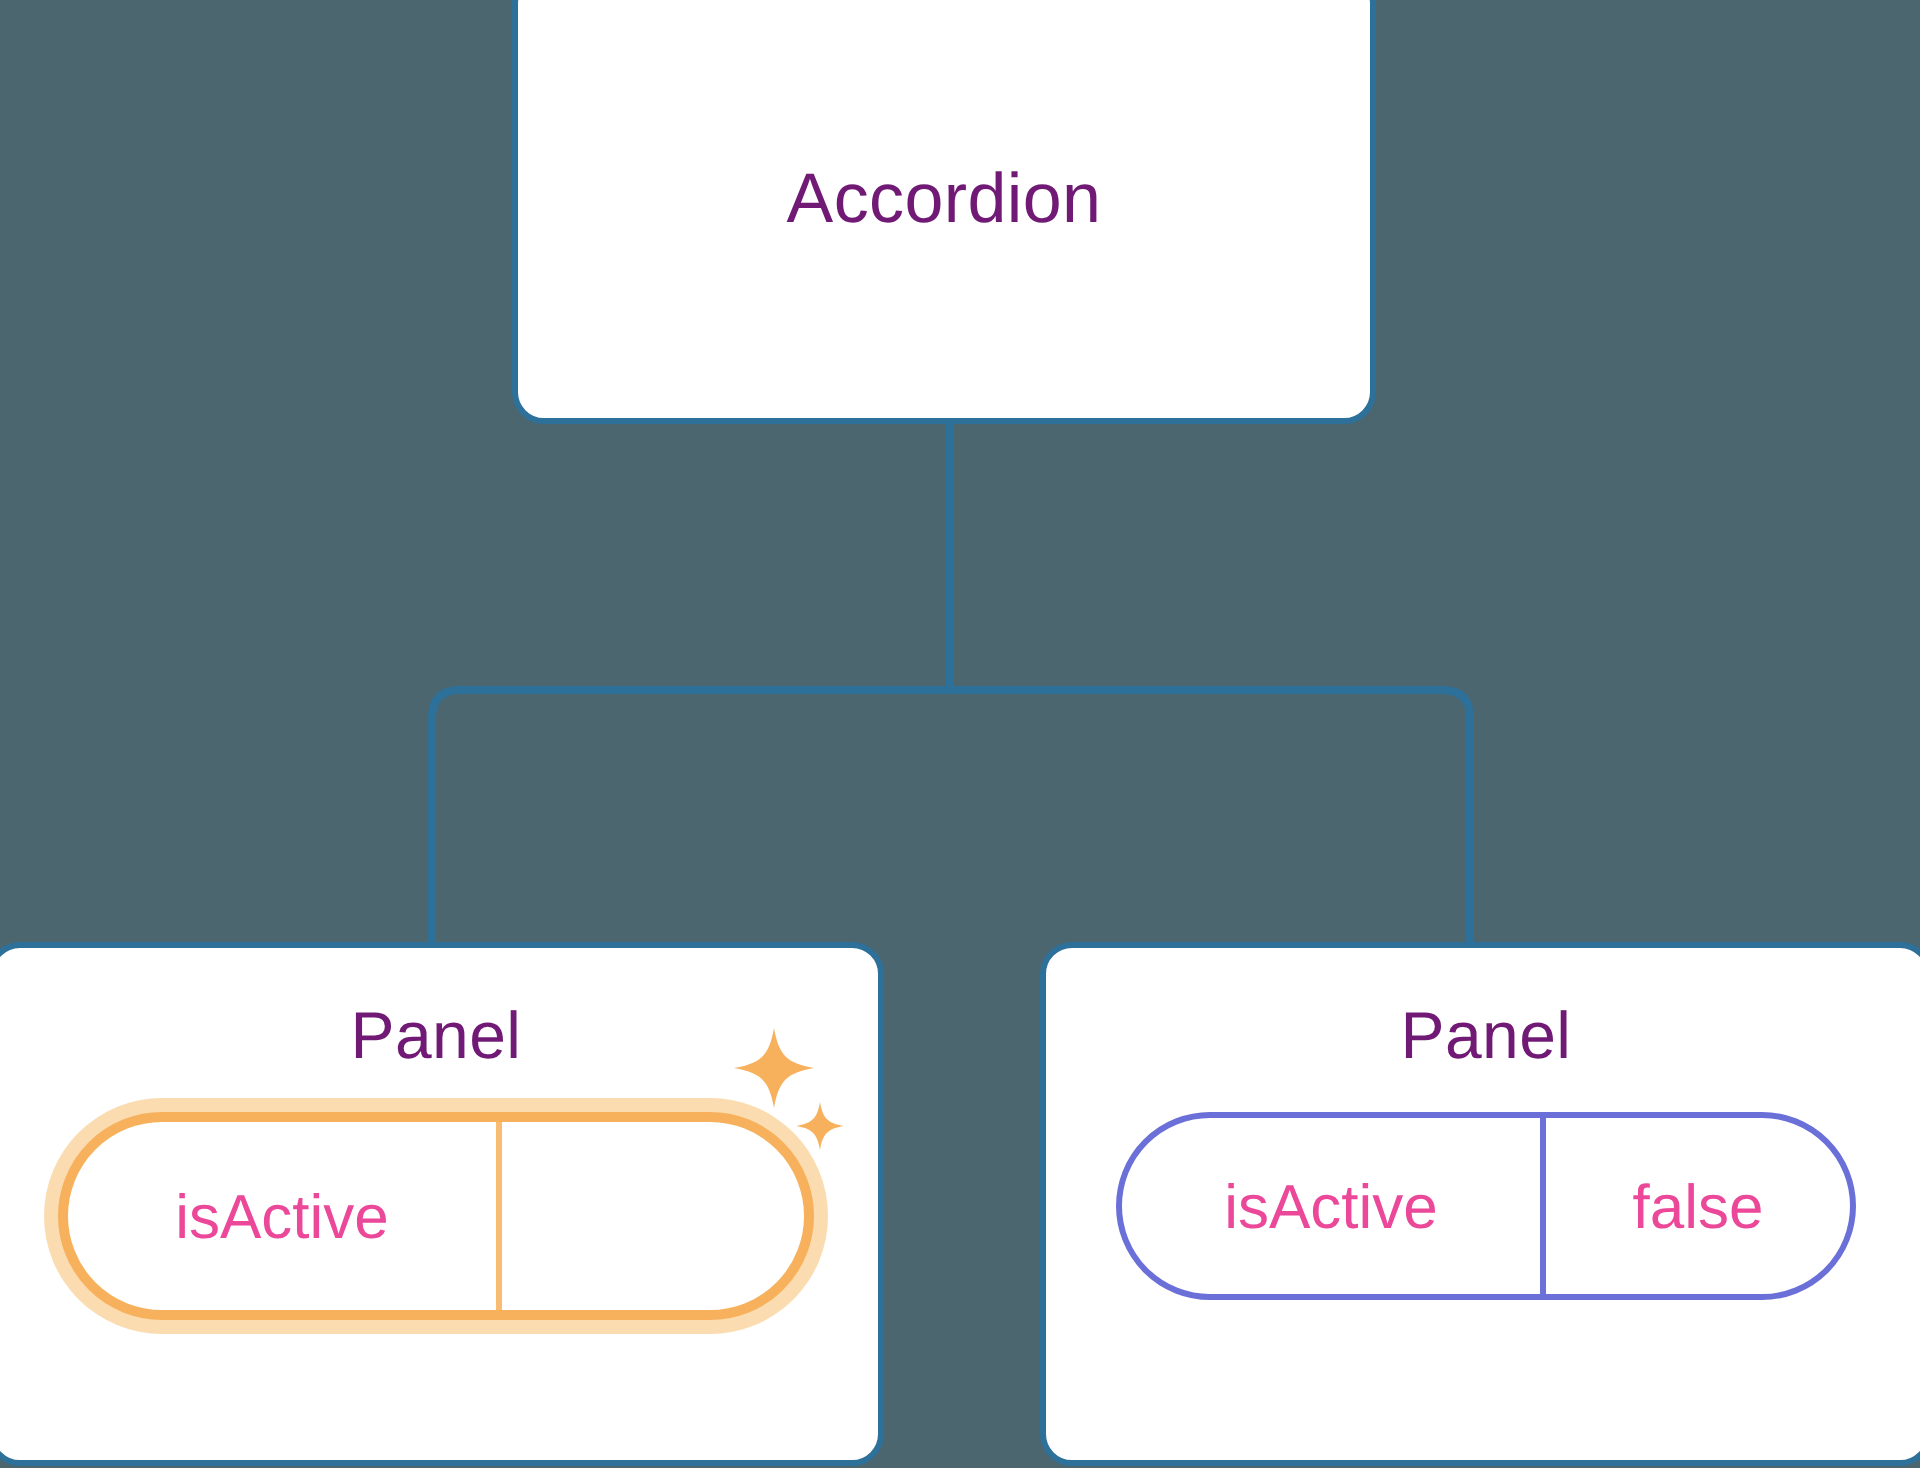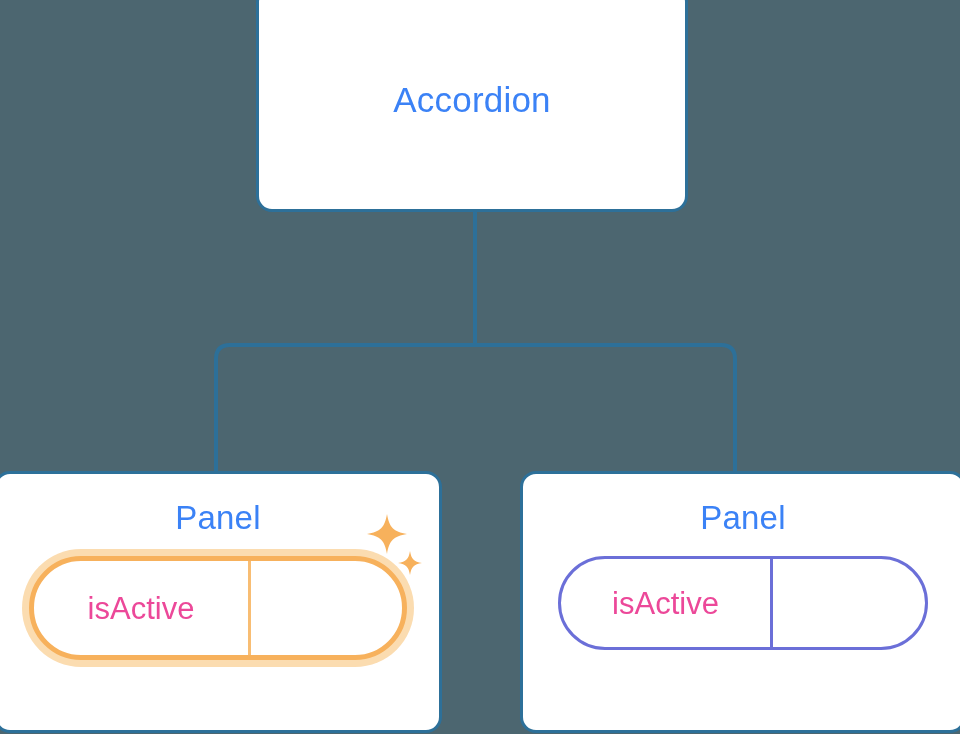--- a/index.html
+++ b/index.html
@@ -50,21 +50,21 @@
     top: -14px;
     width: 432px;
     height: 226px;
     justify-content: center;
   }
   #node-accordion .node-title {
     margin: 0;
   }
 
   .node-title {
-    color: #3b82f6;
+    color: #701a75;
     font-size: 35px;
     font-weight: 400;
     line-height: 1;
     letter-spacing: 0.2px;
     white-space: nowrap;
   }
 
   
   .panel-card {
     overflow: visible;
@@ -183,17 +183,18 @@
       </svg>
     </div>
   </div>
 
   <div class="node-card panel-card" id="node-panel-right">
     <div class="node-title">Panel</div>
 
     <div class="pill-wrap">
       <div class="prop-pill plain">
         <div class="prop-key">isActive</div>
+        <div class="prop-val">false</div>
       </div>
     </div>
   </div>
 
 </div>
 
 </body></html>

